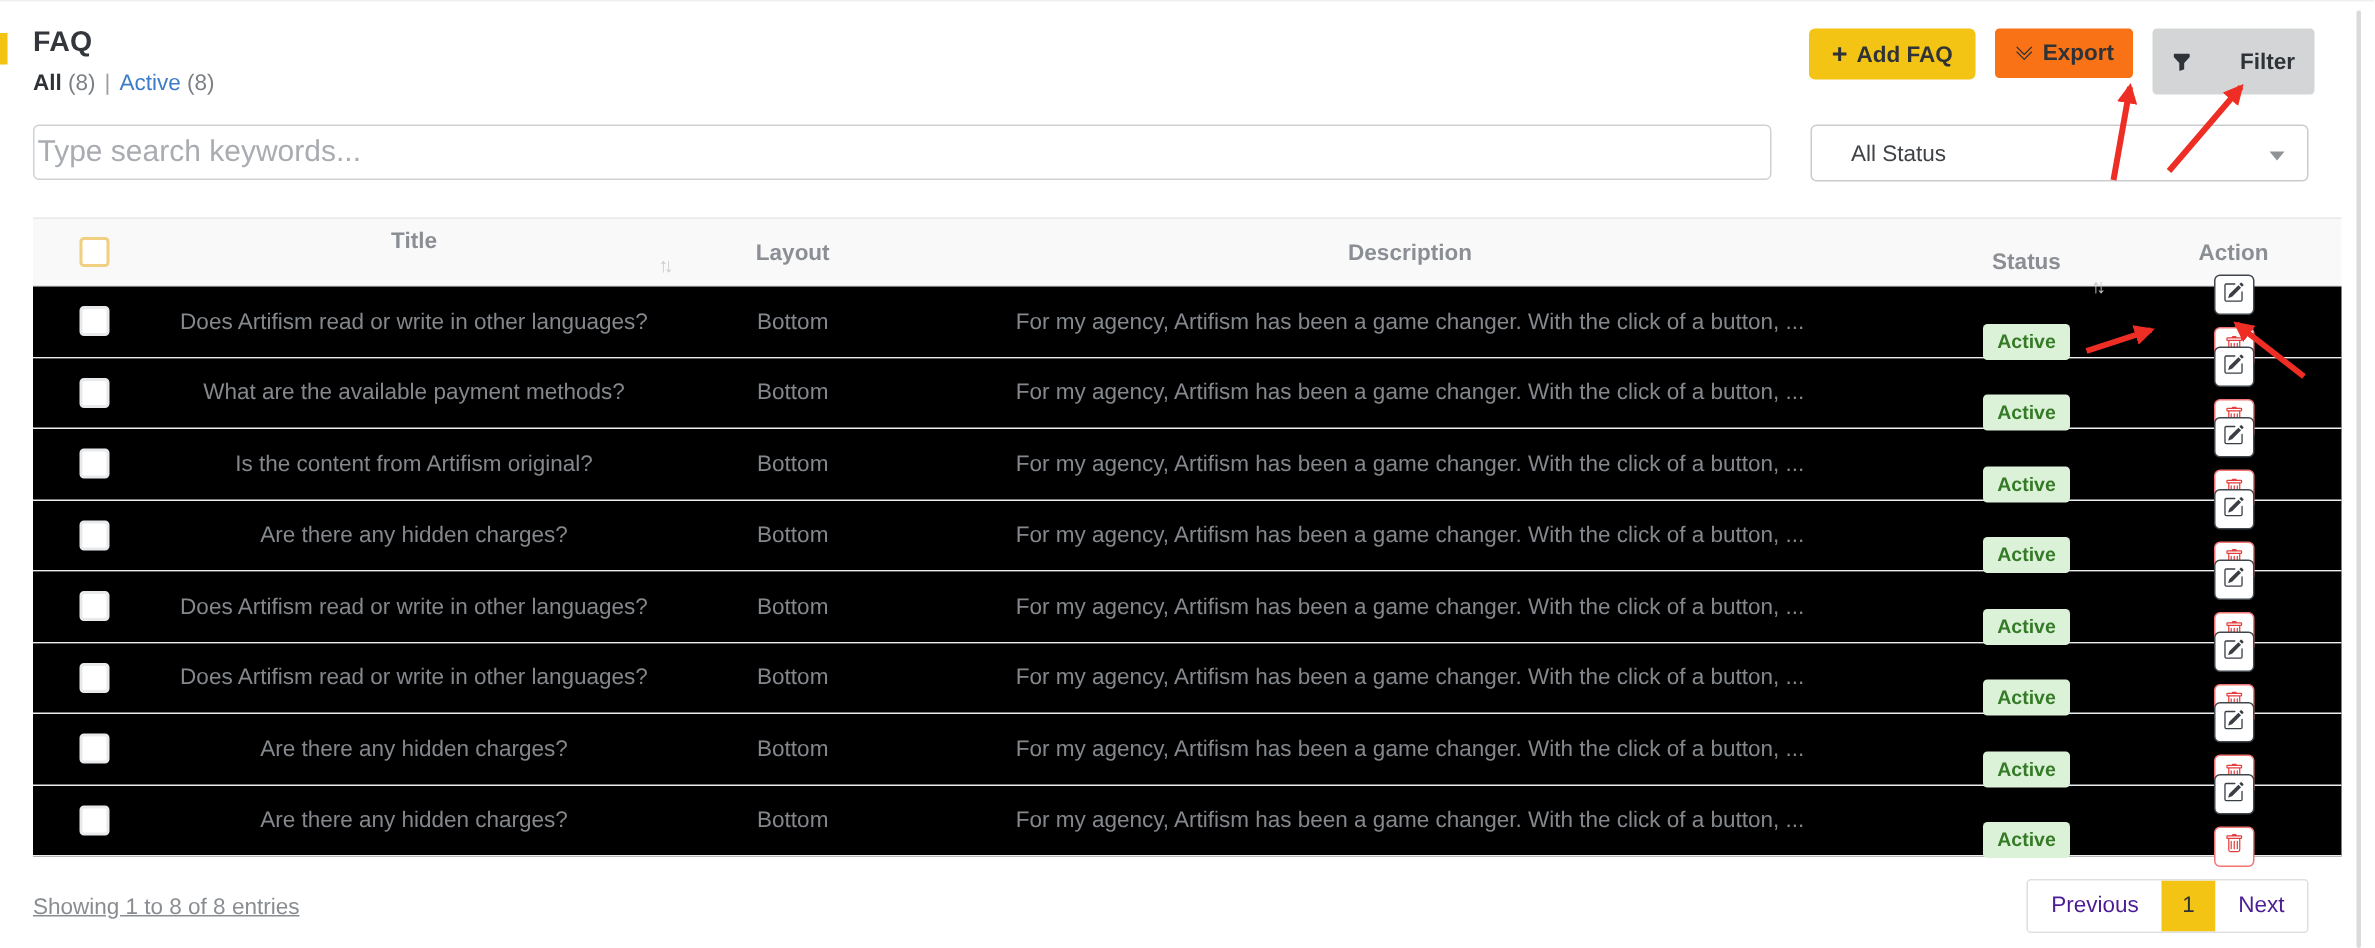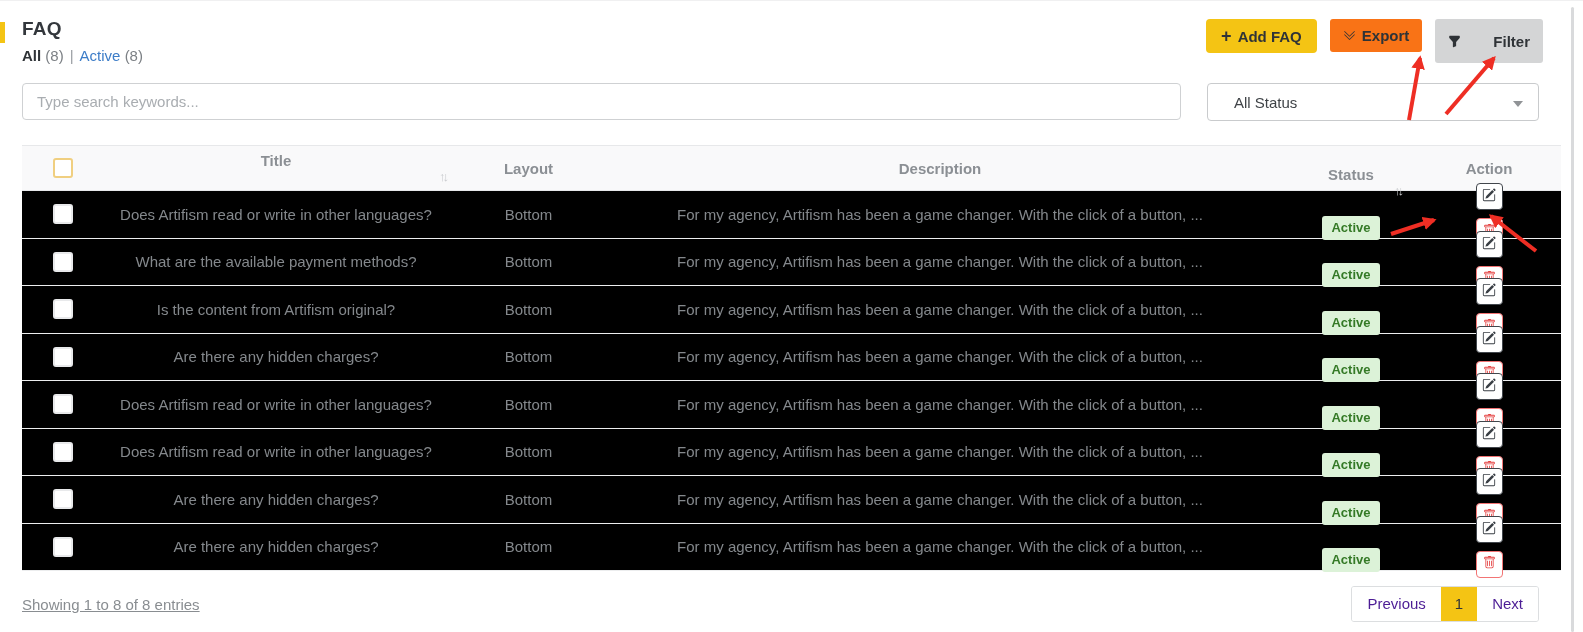--- a/index.html
+++ b/index.html
@@ -24,21 +24,21 @@
     font-family:inherit; font-size:15px; font-weight:700; color:#2f3337; border-radius:4px; }
   .btn-add { background:#f4c414; padding:7px 15px; height:34px; }
   .btn-add .plus { font-size:18px; font-weight:700; line-height:1; }
   .btn-export { background:#f97316; padding:6px 13px; height:33px; border-radius:3px; }
   .btn-filter { background:#d4d5d6; padding:22px 13px; height:33px; border-radius:3px;gap:32px; }
   .btn svg { display:block; }
 
   
   .filter-row { display:flex; gap:26px; margin-top:19px; margin-right:22px; }
   .search-input { flex:1; height:37px; border:1px solid #cfd1d3; border-radius:4px;
-    padding:0 14px; font-family:inherit; font-size:15px; color:#3f4347; outline:none; }
+    padding:0 2px; font-family:inherit; font-size:20px; color:#3f4347; outline:none; }
   .search-input::placeholder { color:#a9adb1; }
   .select-box { position:relative; width:332px; height:38px; border:1px solid #c9cbcd; border-radius:4px;
     display:flex; align-items:center; padding:0 26px; font-size:15px; color:#3f4347; cursor:pointer; background:#fff; }
   .select-caret { position:absolute; right:15px; top:17px; width:0; height:0;
     border-left:5px solid transparent; border-right:5px solid transparent; border-top:6px solid #909396; }
 
   
   .table { margin-top:24px; width:100%; }
   .trow, .thead { display:flex; align-items:center; }
   .thead { height:46px; background:#f9f9fa; border-top:1px solid #e7e8ea; border-bottom:1px solid #e7e8ea;

